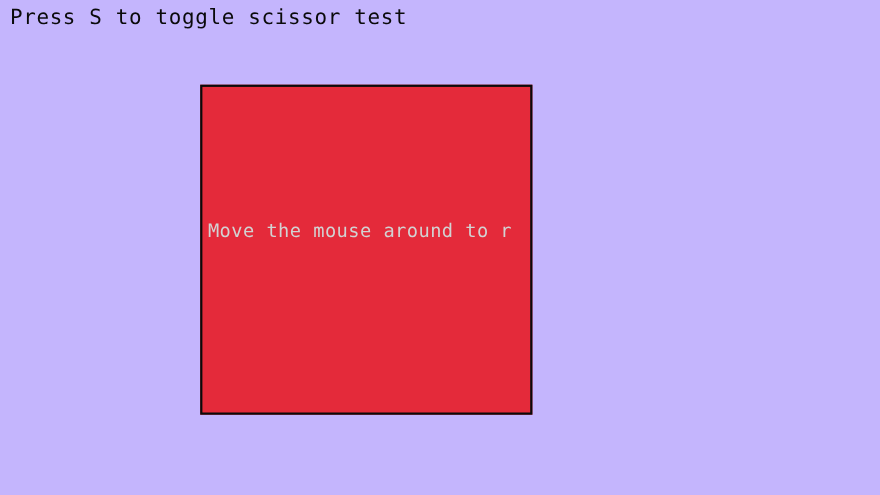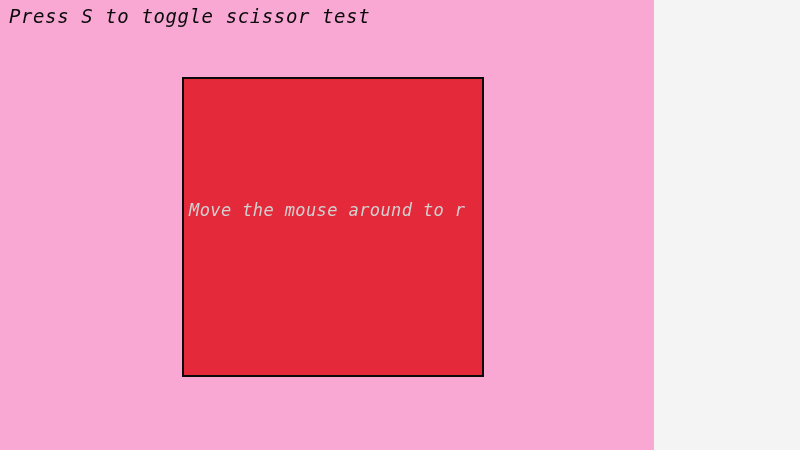--- a/index.html
+++ b/index.html
@@ -12,24 +12,23 @@
     height: 450px;
     overflow: hidden;
     background: #f4f4f4;
     font-family: "DejaVu Sans Mono", monospace;
     -webkit-font-smoothing: none;
     font-smooth: never;
   }
 
   #stage {
     position: relative;
-    width: 654px;
+    width: 800px;
     height: 450px;
-    background: #f9a8d4;
-    font-style: italic;
+    background: #c4b5fd;
   }
 
   
   #hint-text {
     position: absolute;
     left: 9px;
     top: 5px;
     font-family: "DejaVu Sans Mono", "Liberation Mono", monospace;
     font-size: 19px;
     line-height: 22px;

